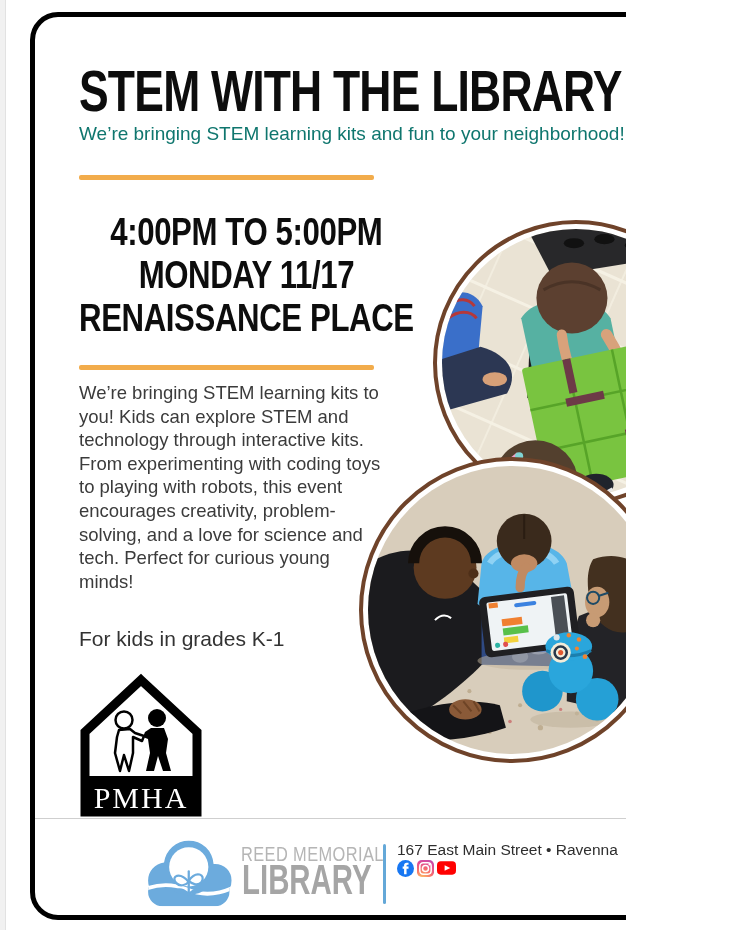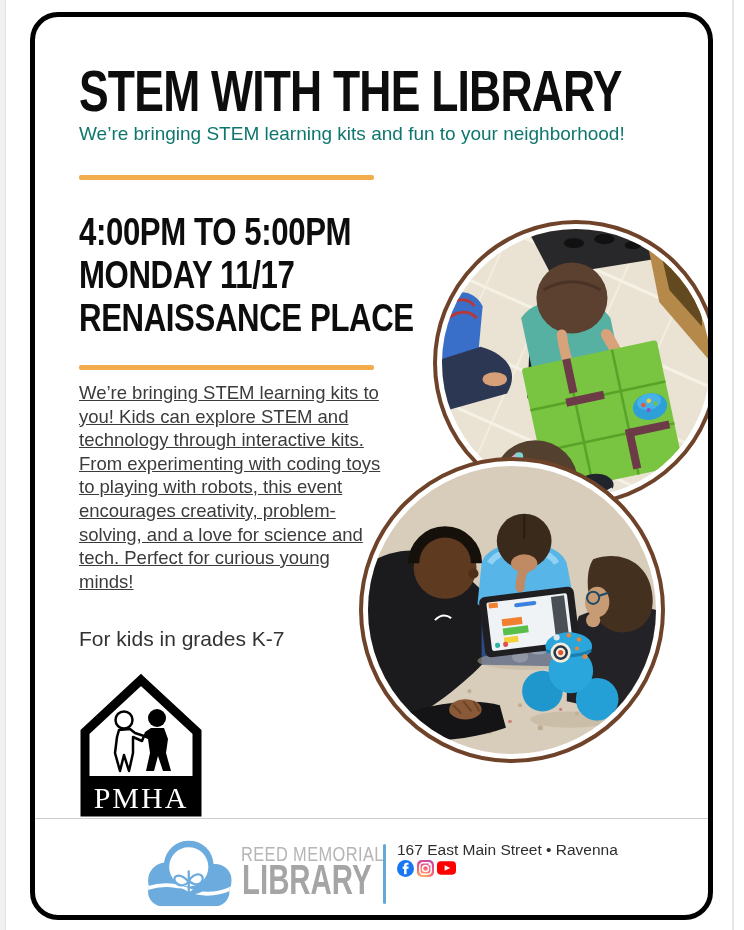--- a/index.html
+++ b/index.html
@@ -1,37 +1,37 @@
 <!DOCTYPE html>
 <html><head>
 <meta charset="utf-8">
 <style>
   html,body{margin:0;padding:0;background:#fff;}
   body{font-family:"Liberation Sans",sans-serif;-webkit-font-smoothing:antialiased;}
-  .screen{position:relative;width:744px;height:930px;background:#fff;overflow:hidden;}
+  .screen{position:relative;width:626px;height:930px;background:#fff;overflow:hidden;}
   .edge-left{position:absolute;left:0;top:0;bottom:0;width:5px;background:#f1f1f1;border-right:1px solid #e2e2e2;}
   .edge-right{position:absolute;left:732px;top:0;bottom:0;width:2px;background:#e6e6e6;}
 
   .flyer{position:absolute;left:30px;top:12px;width:683px;height:908px;box-sizing:border-box;
          background:#fff;border:5px solid #000;border-radius:28px;overflow:hidden;}
 
   .cond{display:inline-block;transform-origin:0 0;white-space:nowrap;}
 
   .title{position:absolute;left:44px;top:46px;font-size:57px;font-weight:bold;color:#0d0d0d;
          line-height:1;letter-spacing:-1px;transform:scaleX(.78);}
   .subtitle{position:absolute;left:44px;top:106px;font-size:19px;color:#0f766e;}
 
   .rule{position:absolute;left:44px;width:295px;height:5px;background:#F2AC4B;border-radius:2px;}
   .rule1{top:158px;} .rule2{top:348px;}
 
-  .event{position:absolute;left:44px;top:193px;color:#0d0d0d;}
+  .event{position:absolute;left:44px;top:193px;color:#0d0d0d;text-align:center;}
   .event .ln{display:block;font-size:39px;font-weight:bold;line-height:43px;letter-spacing:-.5px;
              transform:scaleX(.8);transform-origin:0 0;white-space:nowrap;}
 
-  .desc{position:absolute;left:44px;top:364px;width:308px;font-size:18.5px;line-height:23.6px;color:#3b3b3b;margin:0;text-decoration:underline;}
+  .desc{position:absolute;left:44px;top:364px;width:308px;font-size:18.5px;line-height:23.6px;color:#3b3b3b;margin:0;}
   .audience{position:absolute;left:44px;top:610px;font-size:21px;color:#333;margin:0;}
 
   .pmha{position:absolute;left:44px;top:655px;width:124px;height:146px;}
   .pmha svg{width:100%;height:100%;}
 
   .ring{position:absolute;box-sizing:border-box;border:4px solid #6F432A;border-radius:50%;background:#fff;}
   .ring1{left:398px;top:203px;width:286px;height:286px;}
   .ring2{left:324px;top:440px;width:306px;height:306px;}
   .photo{position:absolute;inset:5px;border-radius:50%;overflow:hidden;}
   .photo svg{width:100%;height:100%;display:block;}
@@ -66,21 +66,21 @@
 
     <div class="event">
       <span class="ln">4:00PM TO 5:00PM</span>
       <span class="ln">MONDAY 11/17</span>
       <span class="ln">RENAISSANCE PLACE</span>
     </div>
 
     <div class="rule rule2"></div>
 
     <p class="desc">We’re bringing STEM learning kits to you! Kids can explore STEM and technology through interactive kits. From experimenting with coding toys to playing with robots, this event encourages creativity, problem-solving, and a love for science and tech. Perfect for curious young minds!</p>
-    <p class="audience">For kids in grades K-7</p>
+    <p class="audience">For kids in grades K-1</p>
 
     <div class="pmha">
       <svg viewBox="0 0 124 146">
         <path d="M62 8 L118 60 L118 140 L6 140 L6 60 Z" fill="#fff" stroke="#000" stroke-width="9" stroke-linejoin="miter"></path>
         <circle cx="45" cy="48" r="8.5" fill="#fff" stroke="#000" stroke-width="2.5"></circle>
         <path d="M40 58 L51 57 L56 61 L65 64 L63 69 L54 65 L54 81 L50 99 L45 83 L41 99 L36 81 L38 65 Z" fill="#fff" stroke="#000" stroke-width="2.5" stroke-linejoin="round"></path>
         <circle cx="78" cy="46" r="9" fill="#000"></circle>
         <path d="M72 56 L85 56 L89 67 L87 81 L92 99 L84 99 L79 84 L75 99 L67 99 L71 81 L69 67 L64 65 L66 60 Z" fill="#000"></path>
         <rect x="2" y="104" width="120" height="40" fill="#000"></rect>
         <text x="62" y="136" text-anchor="middle" font-family="Liberation Serif, serif" font-size="30" letter-spacing="2" fill="#fff">PMHA</text>

